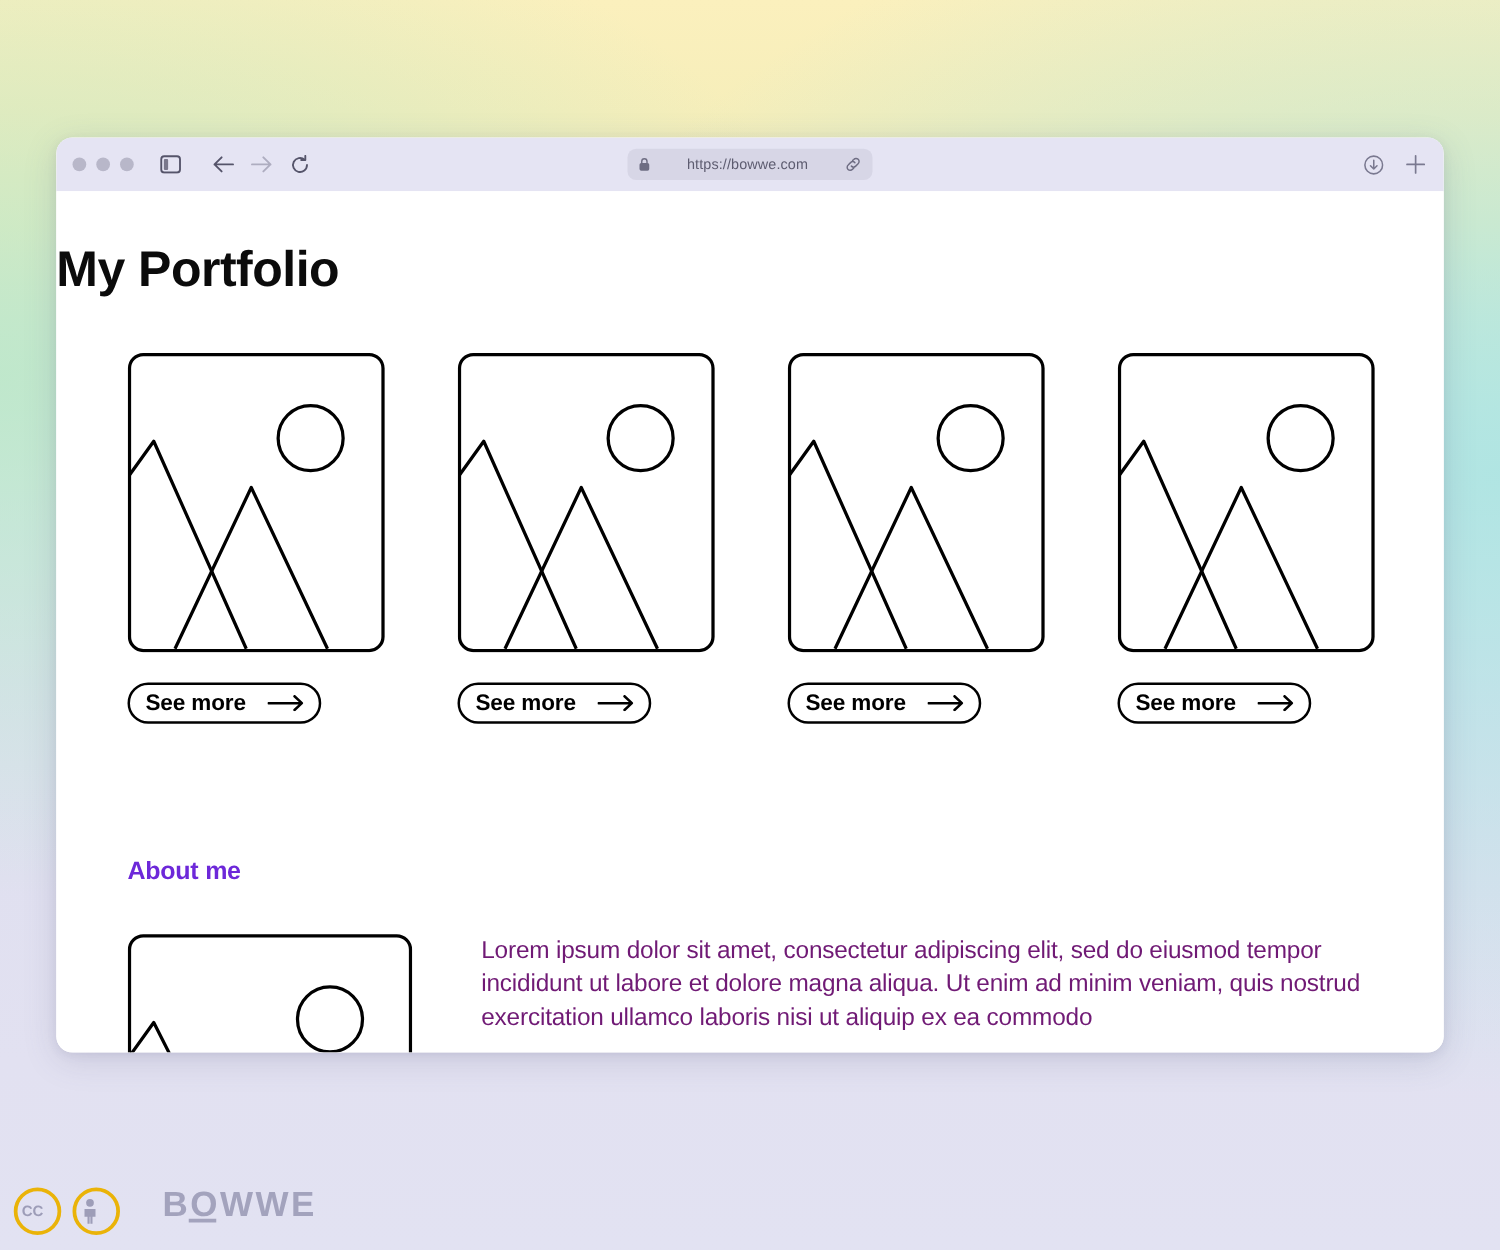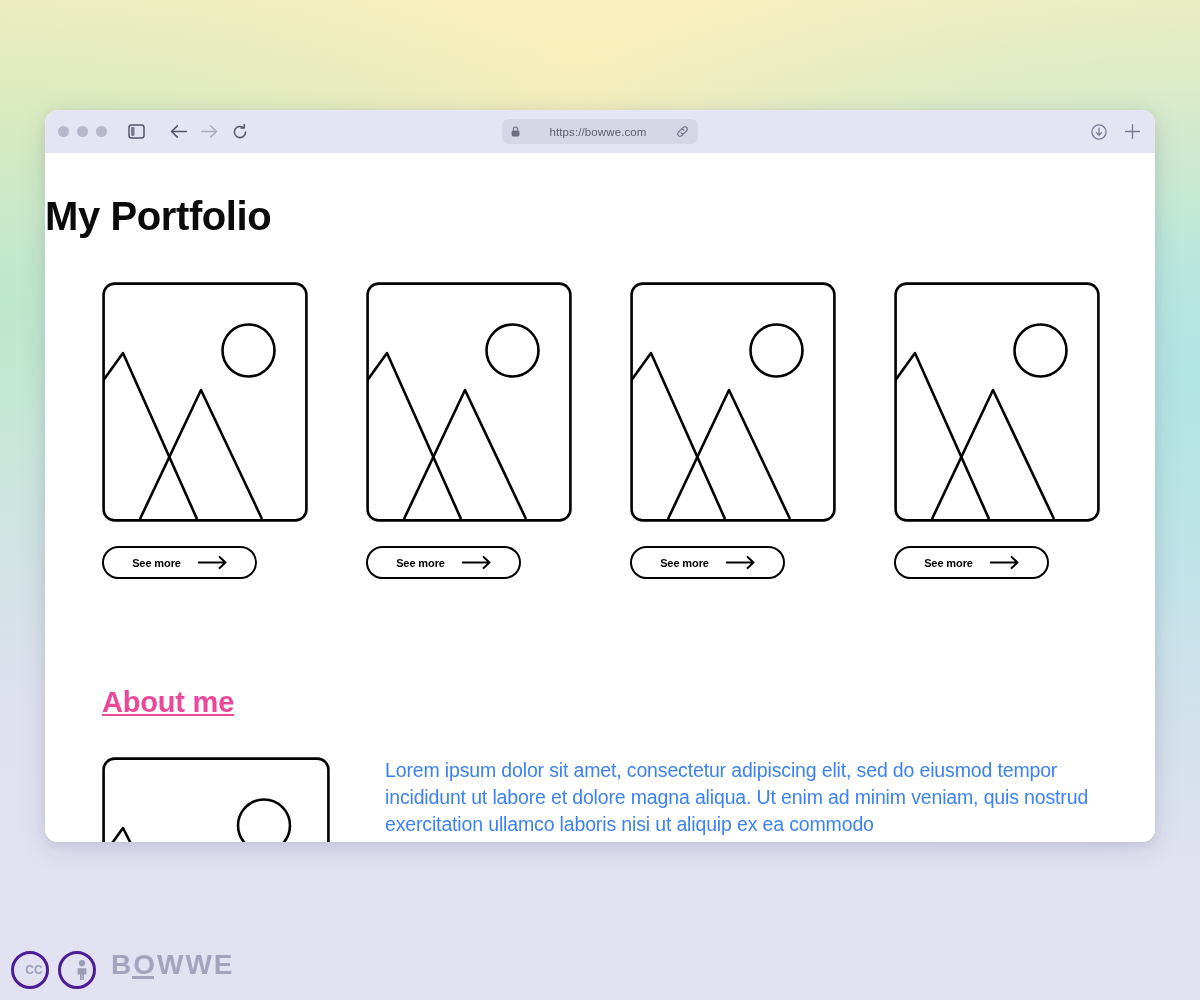--- a/index.html
+++ b/index.html
@@ -144,70 +144,69 @@
     border-radius: 17px;
     background: #fff;
     display: flex;
     align-items: center;
     justify-content: center;
     gap: 17px;
     cursor: pointer;
     padding: 0;
   }
   .see-more-label {
-    font-size: 11px;
+    font-size: 18px;
     font-weight: 600;
     color: #000;
     letter-spacing: -0.1px;
   }
 
   
   #about-section { padding: 0 57px; margin-top: 107px; }
   #about-heading {
-    font-size: 29px;
+    font-size: 20px;
     font-weight: 700;
-    color: #ec4899;
+    color: #6d28d9;
     letter-spacing: -0.2px;
-    text-decoration: underline;
   }
   #about-body {
     display: flex;
     gap: 55px;
     margin-top: 38px;
     align-items: flex-start;
   }
   #about-image { width: 228px; height: 240px; flex: 0 0 228px; }
   #about-text {
     flex: 1;
     font-size: 19.5px;
     line-height: 27px;
-    color: #3b82f6;
+    color: #701a75;
     letter-spacing: -0.15px;
     max-width: 725px;
     font-weight: 500;
   }
 
   
   #licence-footer {
     position: absolute;
     left: 11px;
     bottom: 10px;
     display: flex;
     align-items: center;
     gap: 9px;
   }
   .cc-badge {
     width: 38px; height: 38px;
     border-radius: 50%;
-    border: 3px solid #4c1d95;
-    display: flex; align-items: center; justify-content: flex-end;
+    border: 3px solid #eab308;
+    display: flex; align-items: center; justify-content: flex-start;
     color: #be185d;
   }
   #bowwe-wordmark {
-    margin-left: 6px;
+    margin-left: 25px;
     font-size: 30px;
     font-weight: 700;
     color: #14532d;
     letter-spacing: 1.5px;
     position: relative;
   }
 </style>
 </head>
 <body>
 

